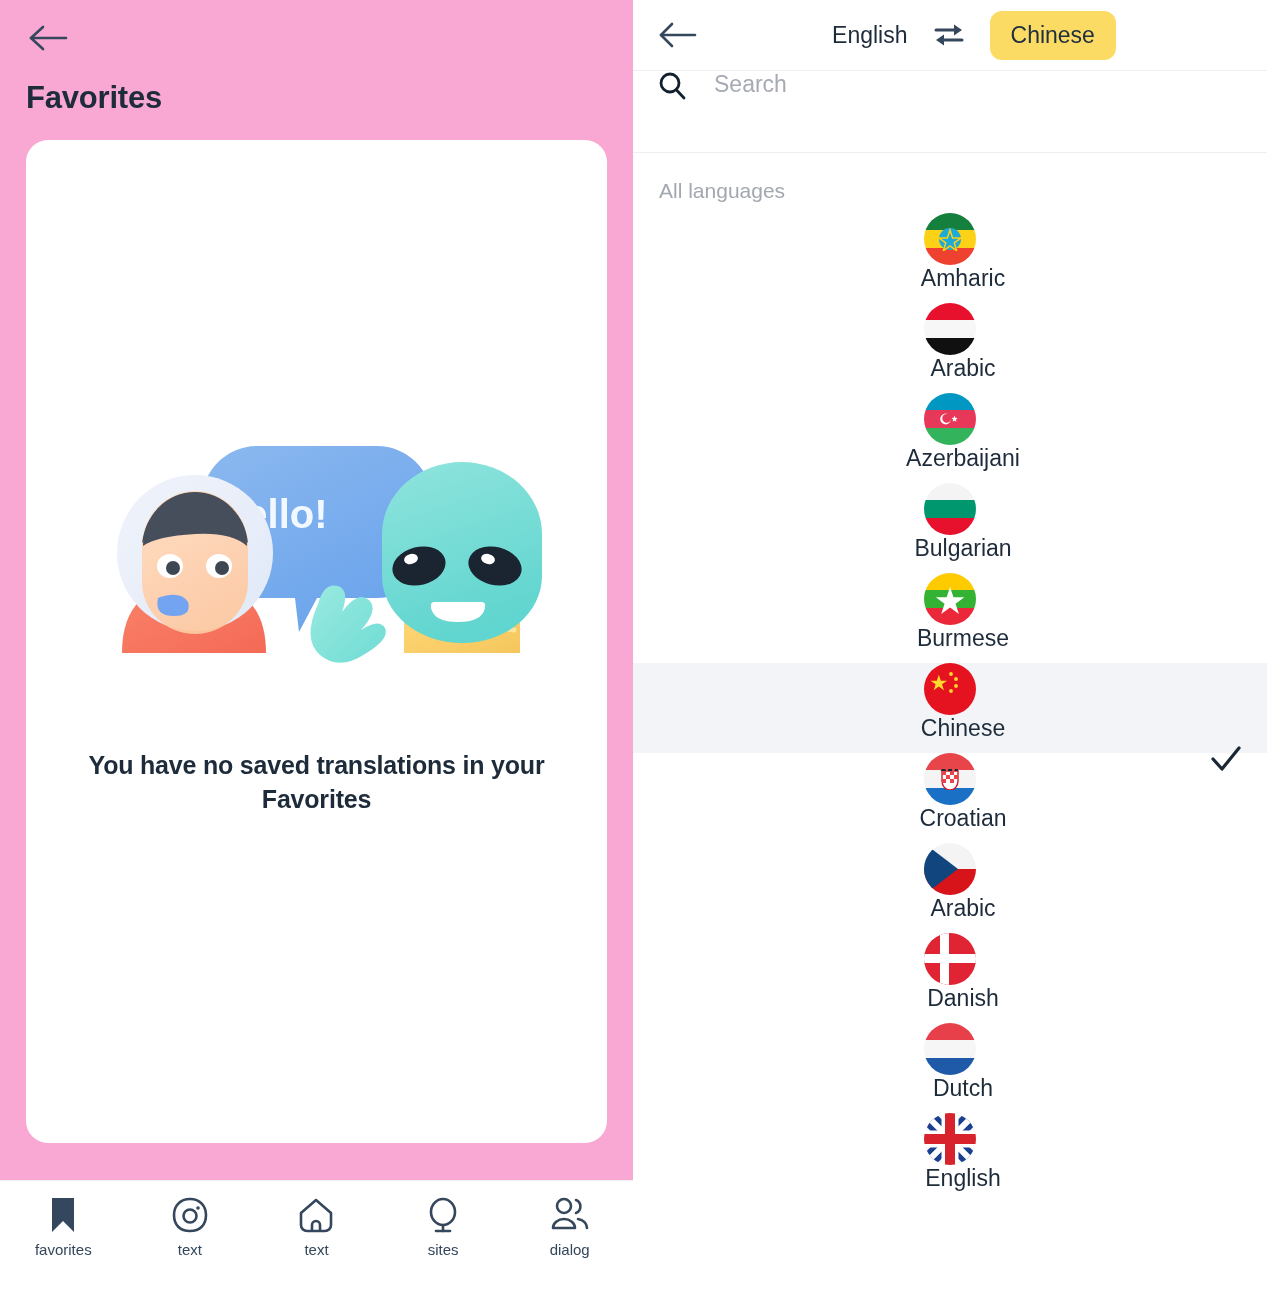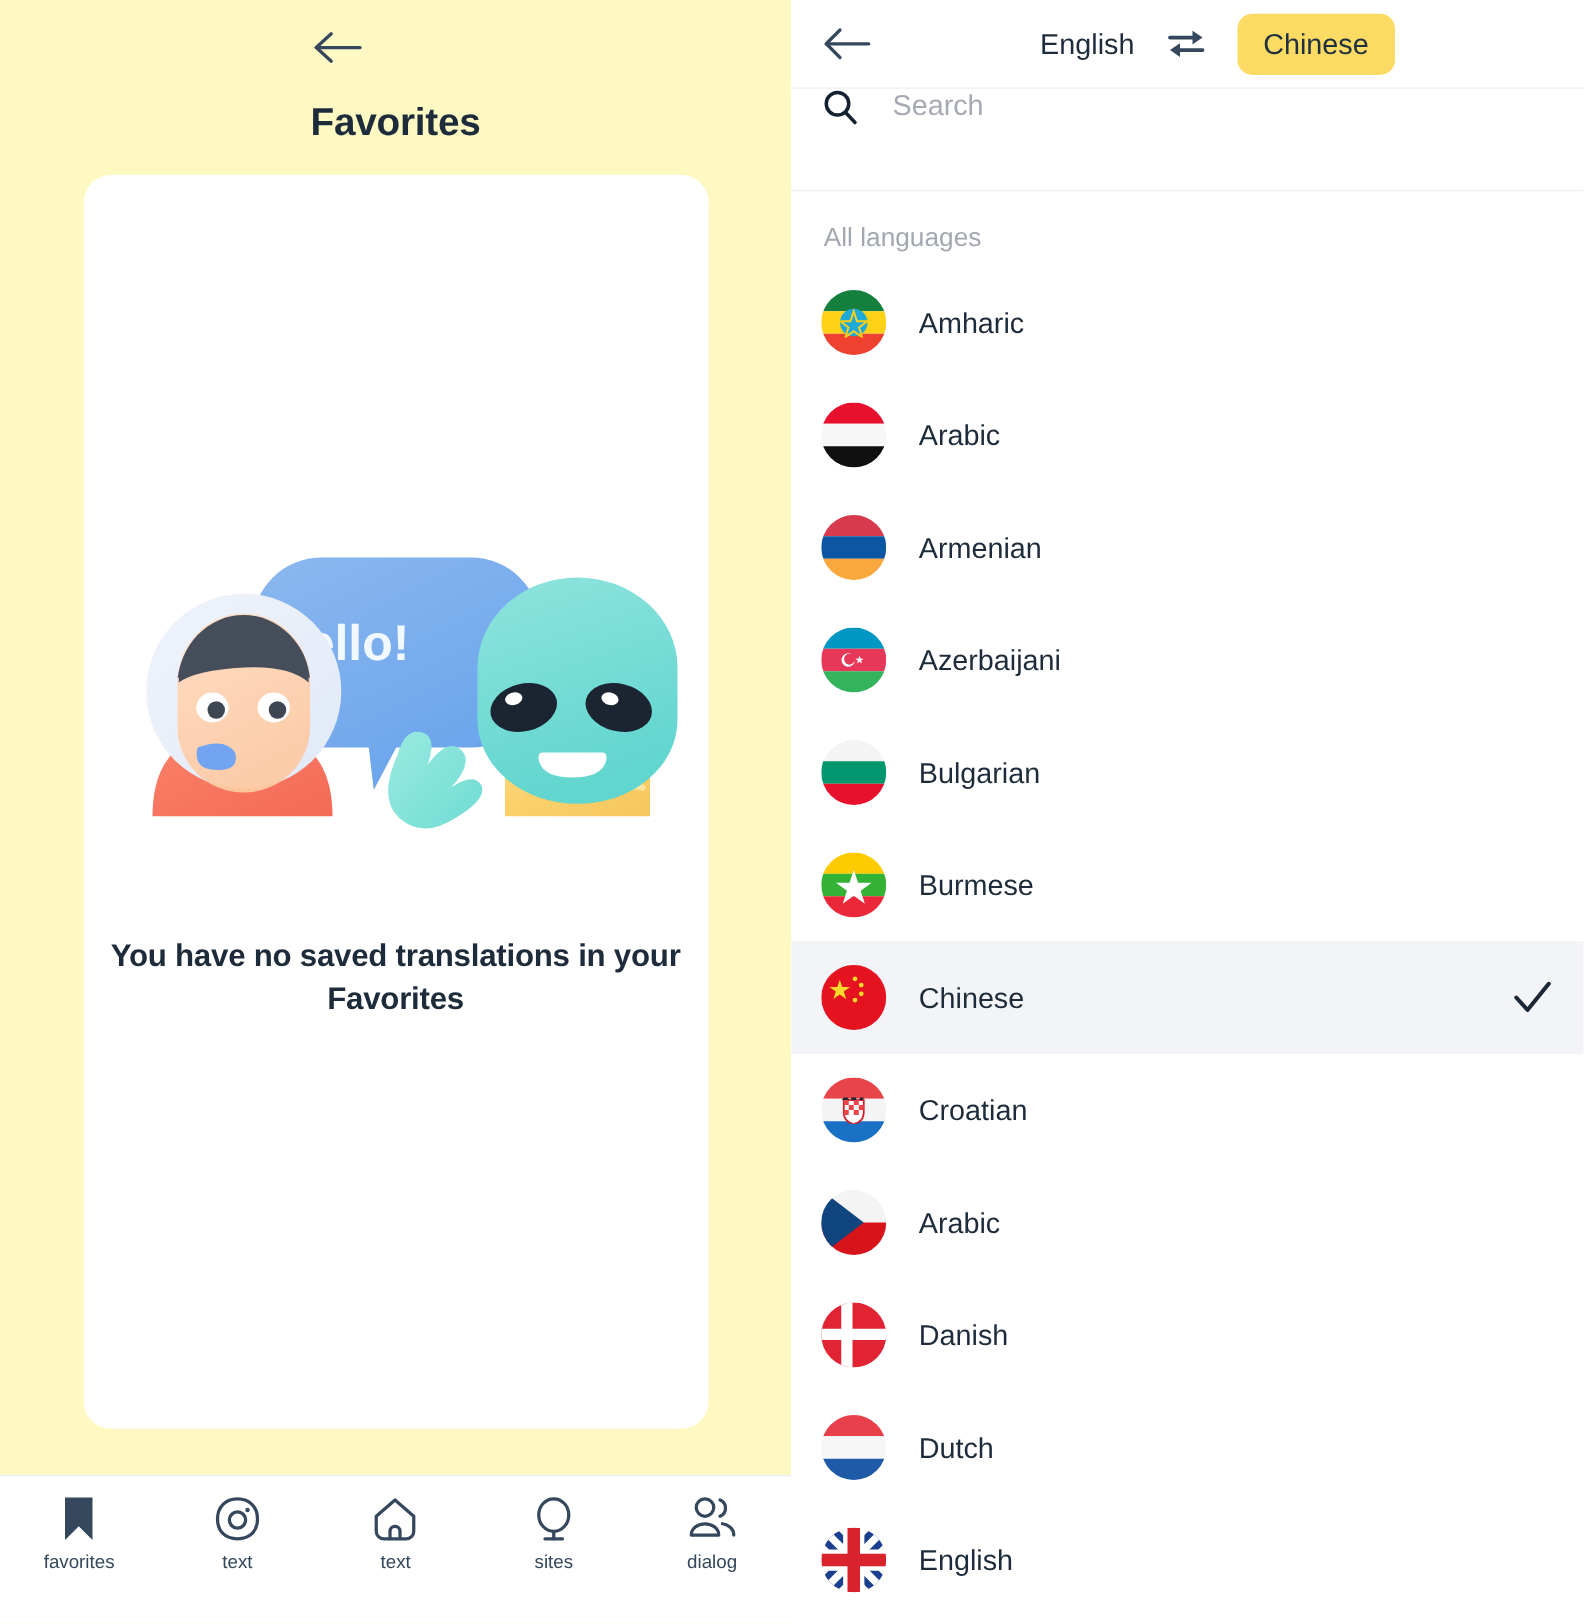--- a/index.html
+++ b/index.html
@@ -7,23 +7,23 @@
     width: 1267px; height: 1299px;
     font-family: "Liberation Sans", sans-serif;
     background: #ffffff;
     overflow: hidden;
   }
   .screen { display: flex; width: 1267px; height: 1299px; }
 
   
   .left-pane {
     width: 633px; height: 1299px;
-    background: #fef9c3;
+    background: #f9a8d4;
     position: relative;
-    display: flex; flex-direction: column; align-items: center;
+    display: flex; flex-direction: column;
   }
   .left-top { padding: 0 26px; }
   .back-btn-left {
     width: 56px; height: 56px;
     margin-top: 10px; margin-left: 0;
     display: flex; align-items: center; justify-content: flex-start;
     cursor: pointer;
   }
   .page-title {
     font-size: 31px; font-weight: 700; color: #1d2b3a;
@@ -106,20 +106,21 @@
     font-size: 21px; color: #a2a7b0;
     padding: 26px 24px 10px 26px;
     flex: none;
   }
   .lang-list { flex: 1; overflow: hidden; }
   .lang-row {
     height: 90px;
     display: flex; align-items: center;
     padding: 0 24px;
     cursor: pointer;
+    flex-direction: column;
   }
   .lang-row.selected { background: #f2f4f7; }
   .flag {
     width: 52px; height: 52px; border-radius: 50%;
     overflow: hidden; position: relative; flex: none;
   }
   .lang-name {
     margin-left: 26px;
     font-size: 23px; color: #1d2b3a;
   }
@@ -324,28 +325,20 @@
 
       <div class="lang-row">
         <div class="flag">
           <div class="s3 a" style="background:#e8112d"></div>
             <div class="s3 b" style="background:#f7f7f7"></div>
             <div class="s3 c" style="background:#101010"></div>
         </div>
         <div class="lang-name">Arabic</div>
       </div>
 
-      <div class="lang-row">
-        <div class="flag">
-          <div class="s3 a" style="background:#d63a4c"></div>
-            <div class="s3 b" style="background:#0b57a4"></div>
-            <div class="s3 c" style="background:#f8a83c"></div>
-        </div>
-        <div class="lang-name">Armenian</div>
-      </div>
 
       <div class="lang-row">
         <div class="flag">
           <div class="s3 a" style="background:#0098c3"></div>
             <div class="s3 b" style="background:#e8385a"></div>
             <div class="s3 c" style="background:#32b35c"></div>
           <svg class="flag-emblem" width="26" height="18" viewBox="0 0 26 18">
               <path d="M14 9 a5.4 5.4 0 1 1 -3.4 -5 a4.4 4.4 0 1 0 3.4 5 z" fill="#ffffff"></path>
               <path d="M17.6 5.6 l0.8 2.2 2.3 0.2 -1.8 1.5 0.6 2.2 -1.9 -1.3 -2 1.3 0.7 -2.2 -1.8 -1.5 2.3 -0.2 z" fill="#ffffff"></path>
             </svg>

